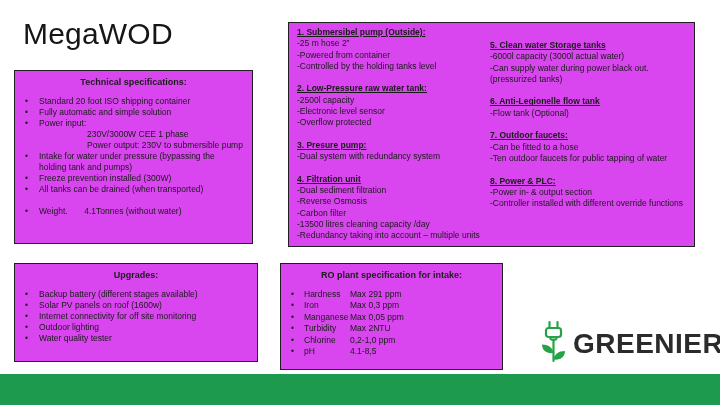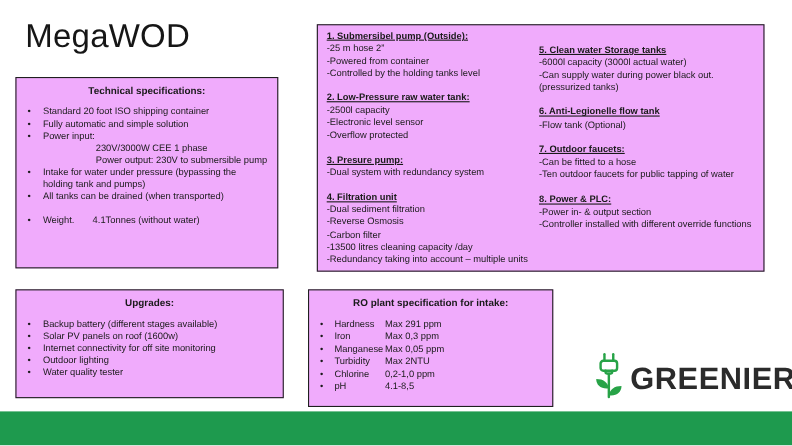--- a/index.html
+++ b/index.html
@@ -4,21 +4,21 @@
 <style>
   html,body{margin:0;padding:0;background:#e8e8e8;}
   .slide{
     position:relative;width:720px;height:405px;background:#ffffff;overflow:hidden;
     font-family:"Liberation Sans",sans-serif;color:#1a1a1a;
   }
   .slide-title{
     position:absolute;left:23px;top:17px;font-size:30px;line-height:34px;color:#161616;
     letter-spacing:0.2px;
   }
-  .box{position:absolute;border:1.5px solid #1f1f1f;background:#f0abfc;box-sizing:border-box;}
+  .box{position:absolute;border:1.5px solid #1f1f1f;background:#d946ef;box-sizing:border-box;}
   .box-title{
     text-align:center;font-weight:bold;font-size:9px;
     margin-top:6px;margin-bottom:9px;
   }
   
   .tech-box{left:14px;top:70px;width:239px;height:174px;}
   .upgrades-box{left:14px;top:263px;width:244px;height:99px;}
   .ro-box{left:280px;top:263px;width:223px;height:107px;}
   .main-box{left:288px;top:22px;width:407px;height:225px;}
 
@@ -85,20 +85,24 @@
           <span class="bullet"></span>
           <span class="li-text">230V/3000W CEE 1 phase</span>
         </div>
         <div class="li t-indent">
           <span class="bullet"></span>
           <span class="li-text">Power output: 230V to submersible pump</span>
         </div>
         <div class="li t-bullet">
           <span class="bullet"></span>
           <span class="li-text">Intake for water under pressure (bypassing the holding tank and pumps)</span>
+        </div>
+        <div class="li t-bullet">
+          <span class="bullet"></span>
+          <span class="li-text">Freeze prevention installed (300W)</span>
         </div>
         <div class="li t-bullet">
           <span class="bullet"></span>
           <span class="li-text">All tanks can be drained (when transported)</span>
         </div>
         <div class="li t-spacer">
           <span class="bullet"></span>
           <span class="li-text"></span>
         </div>
         <div class="li t-bullet">

